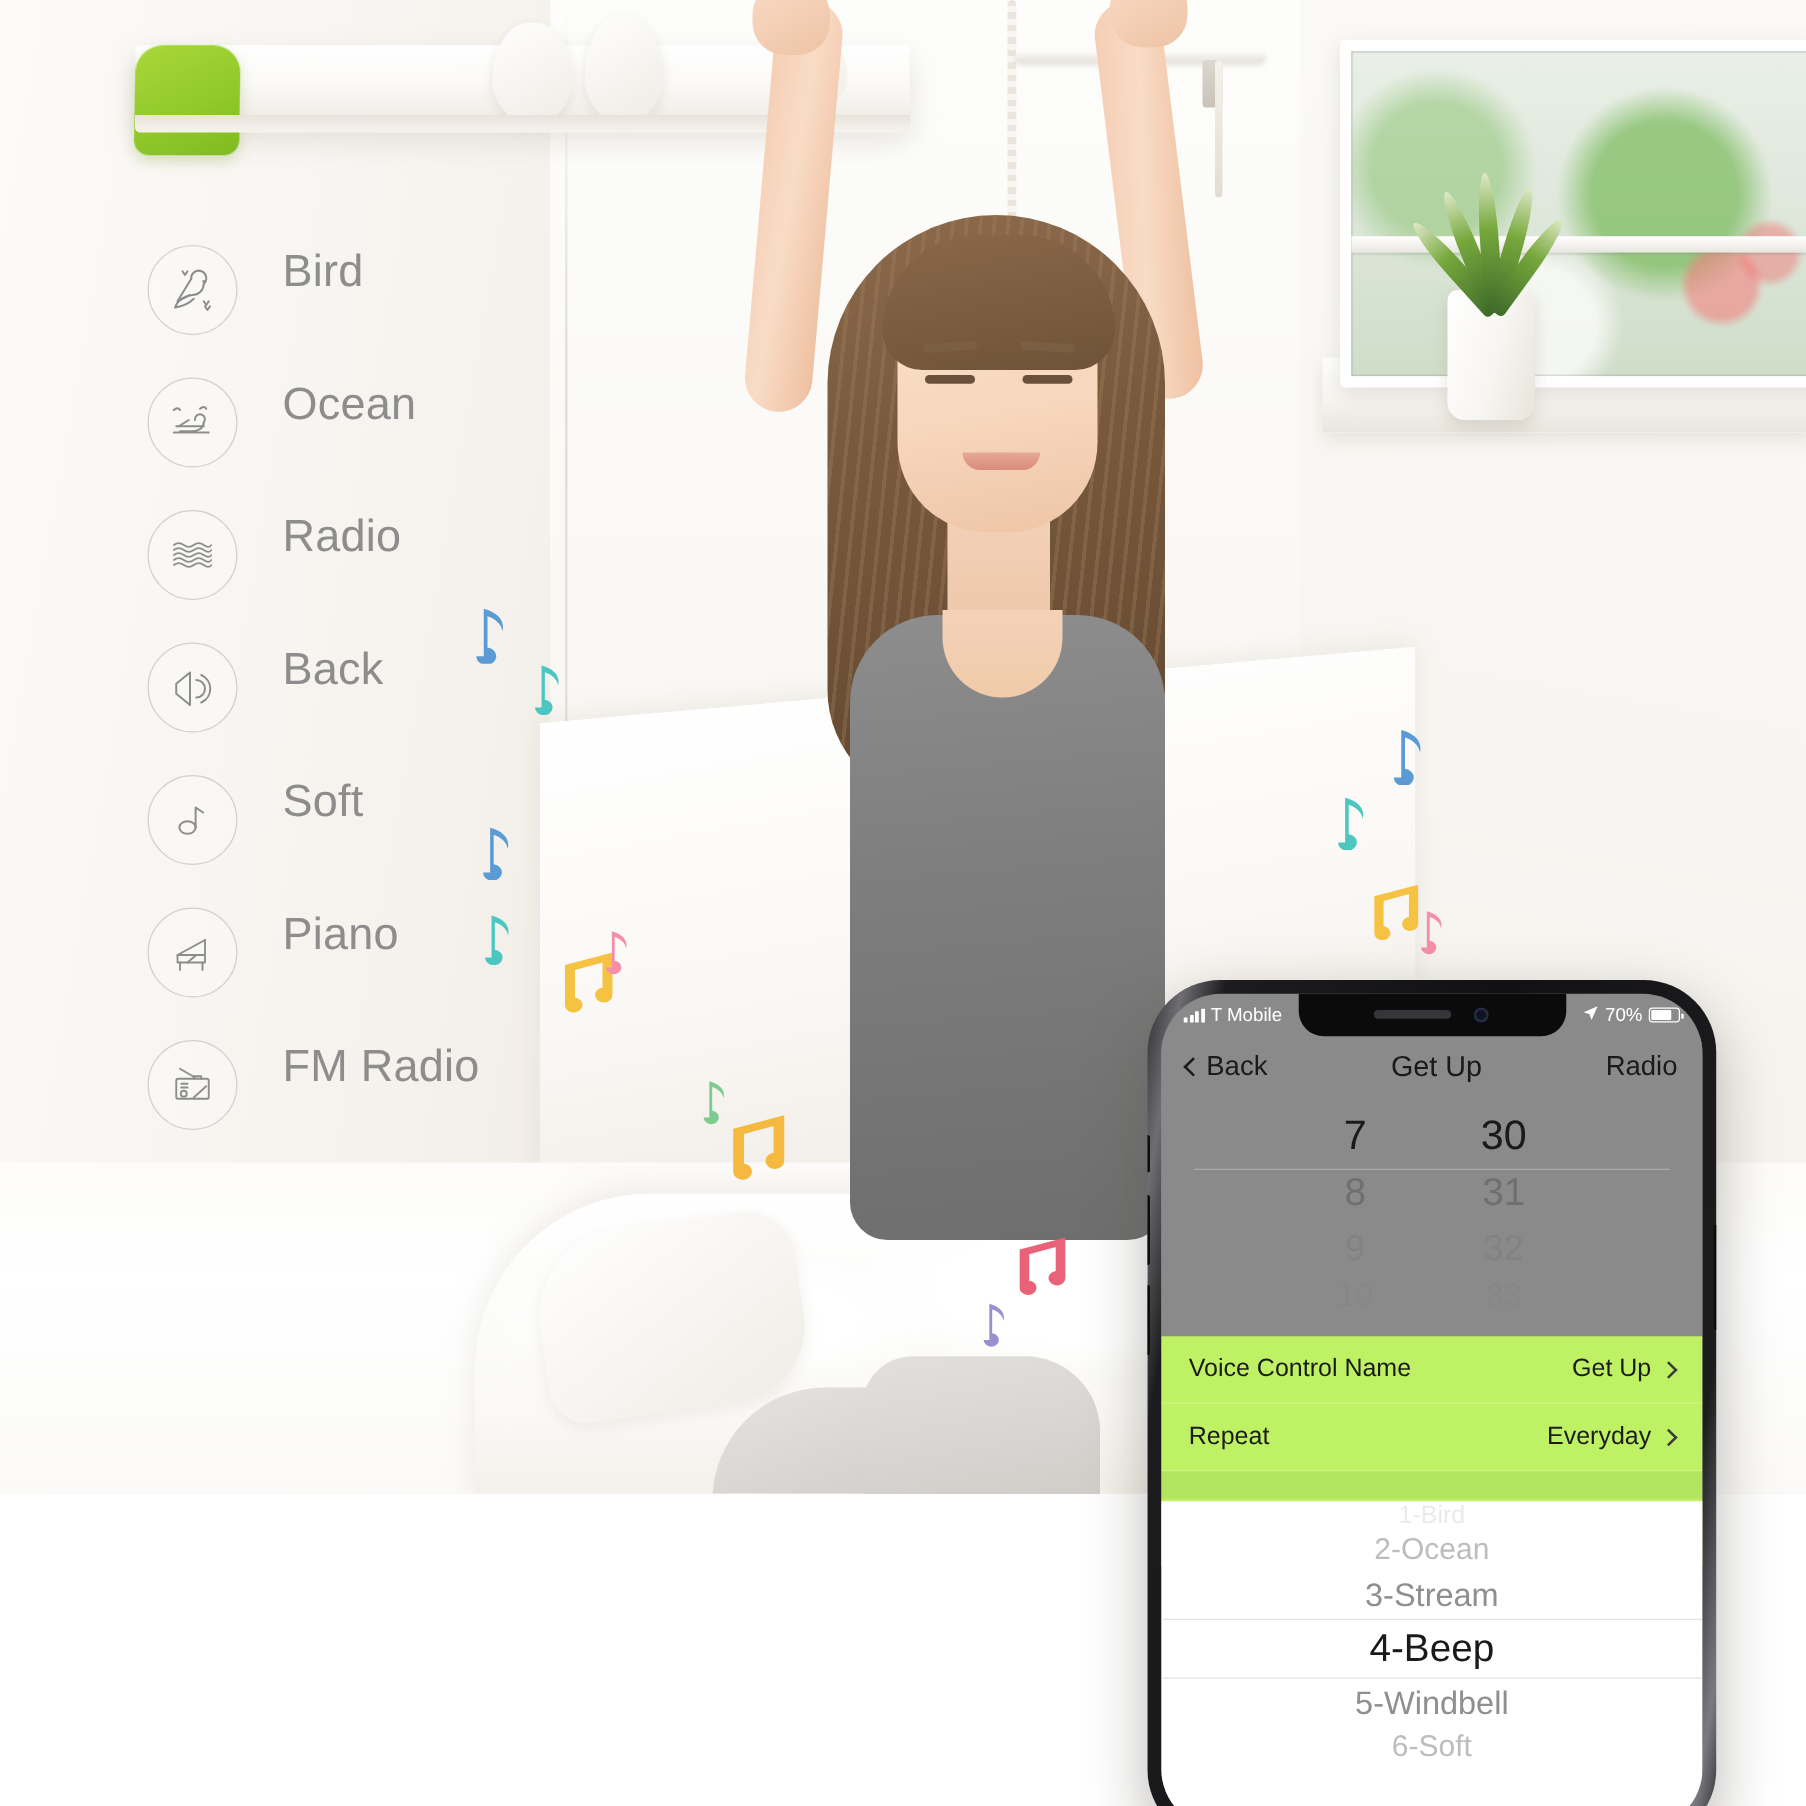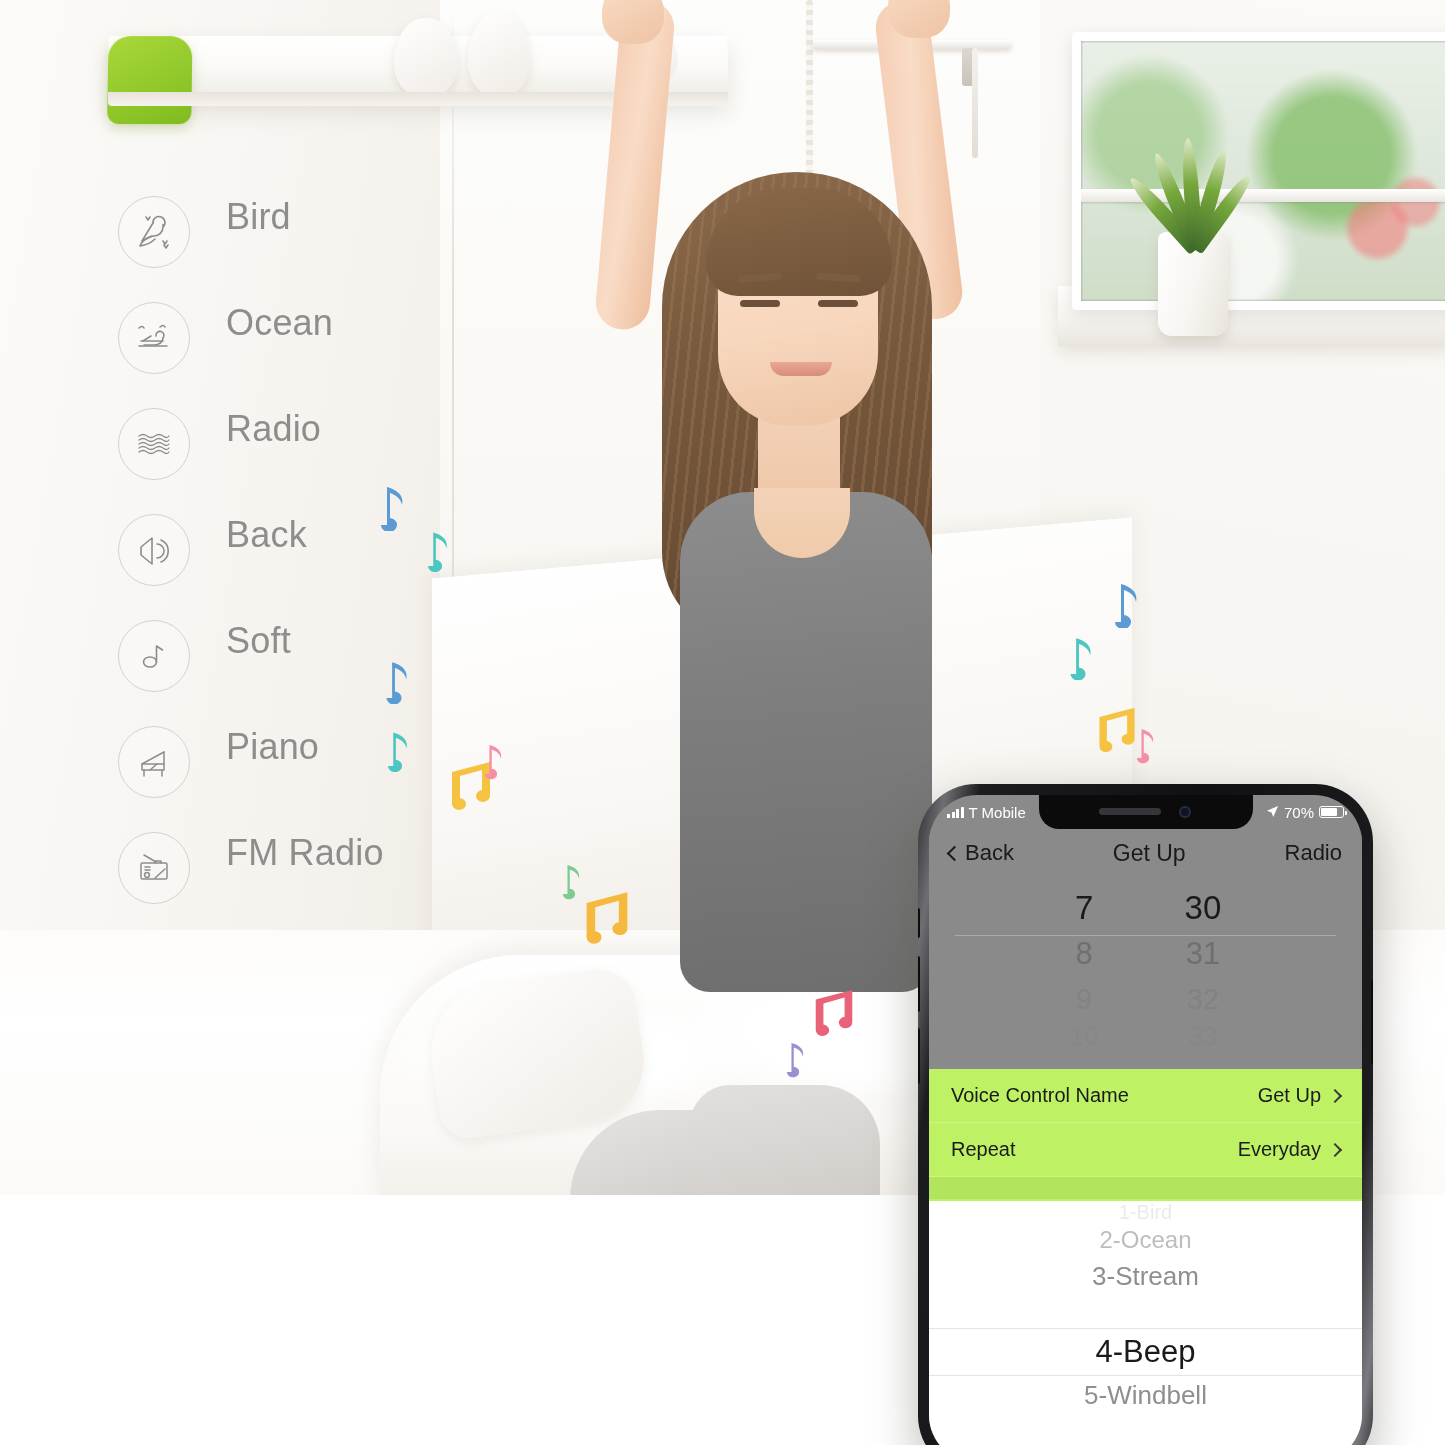--- a/index.html
+++ b/index.html
@@ -376,21 +376,21 @@
   .sheet-list { position: relative; height: 210px; overflow: hidden; }
   .sheet-item {
     display: flex; align-items: center; justify-content: center;
     font-family: "Liberation Sans", sans-serif;
   }
   .si-f2 { height: 22px; font-size: 20px; color: #d9d9d9; opacity: .55; }
   .si-f1 { height: 34px; font-size: 24px; color: #bdbdbd; }
   .si-n  { height: 38px; font-size: 26px; color: #8f8f8f; }
   .si-sel {
     height: 46px; font-size: 31px; color: #1a1a1a;
-    border-top: 1px solid #e4e4e4; border-bottom: 1px solid #e4e4e4; margin-top: 33px;
+    border-top: 1px solid #e4e4e4; border-bottom: 1px solid #e4e4e4;
   }
   .vol-btn {
     position: absolute; left: -2px; width: 4px; background: #0c0c0d; border-radius: 2px;
   }
   .vb1 { top: 124px; height: 30px; }
   .vb2 { top: 172px; height: 56px; }
   .vb3 { top: 244px; height: 56px; }
   .pwr-btn {
     position: absolute; right: -2px; top: 196px; width: 4px; height: 84px;
     background: #0c0c0d; border-radius: 2px;

